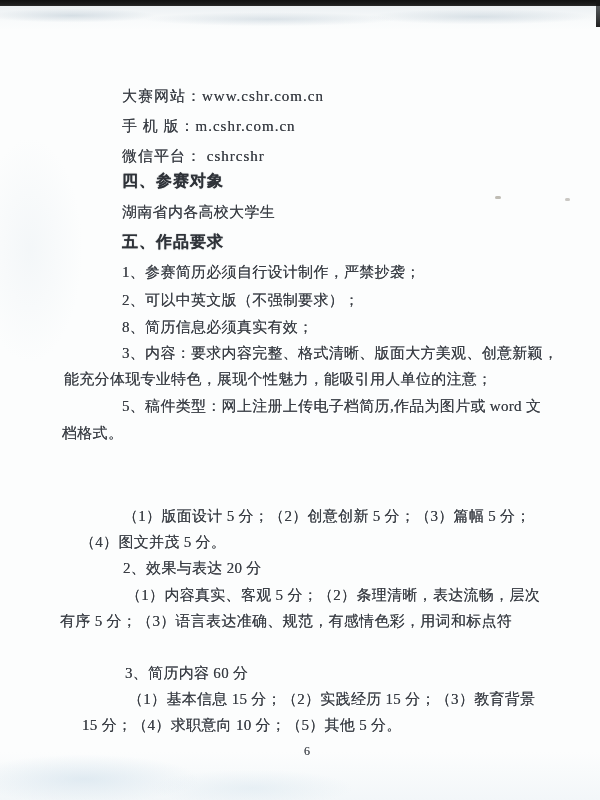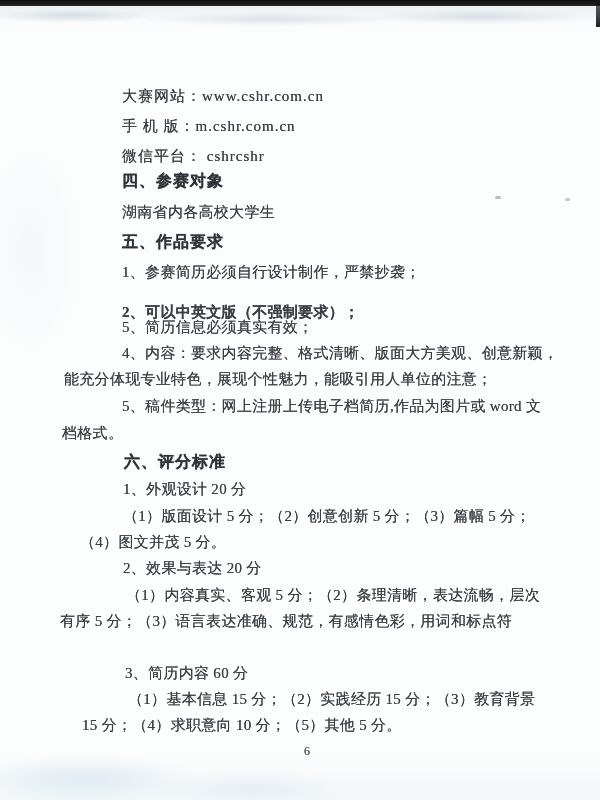--- a/index.html
+++ b/index.html
@@ -120,29 +120,27 @@
 
   <div class="line contact" style="top:86px;  left:122px;">大赛网站：www.cshr.com.cn</div>
   <div class="line contact" style="top:116px; left:122px;text-align:right;">手 机 版：m.cshr.com.cn</div>
   <div class="line contact" style="top:146px; left:122px;">微信平台： cshrcshr</div>
 
   <div class="line heading" style="top:171px; left:122px;">四、参赛对象</div>
   <div class="line" style="top:202px; left:122px;">湖南省内各高校大学生</div>
 
   <div class="line heading" style="top:232px; left:122px;">五、作品要求</div>
   <div class="line" style="top:262px; left:122px;">1、参赛简历必须自行设计制作，严禁抄袭；</div>
-  <div class="line" style="top:302px; left:122px;font-weight:bold;">2、可以中英文版（不强制要求）；</div>
-  <div class="line" style="top:317px; left:122px;">5、简历信息必须真实有效；</div>
-  <div class="line" style="top:343px; left:122px;">4、内容：要求内容完整、格式清晰、版面大方美观、创意新颖，</div>
+  <div class="line" style="top:290px; left:122px;">2、可以中英文版（不强制要求）；</div>
+  <div class="line" style="top:317px; left:122px;">8、简历信息必须真实有效；</div>
+  <div class="line" style="top:343px; left:122px;">3、内容：要求内容完整、格式清晰、版面大方美观、创意新颖，</div>
   <div class="line" style="top:369px; left:64px;">能充分体现专业特色，展现个性魅力，能吸引用人单位的注意；</div>
   <div class="line" style="top:396px; left:122px;">5、稿件类型：网上注册上传电子档简历,作品为图片或 word 文</div>
   <div class="line" style="top:423px; left:62px;">档格式。</div>
 
-  <div class="line heading" style="top:452px; left:124px;">六、评分标准</div>
-  <div class="line" style="top:479px; left:123px;">1、外观设计 20 分</div>
   <div class="line" style="top:506px; left:123px;">（1）版面设计 5 分；（2）创意创新 5 分；（3）篇幅 5 分；</div>
   <div class="line" style="top:532px; left:80px;">（4）图文并茂 5 分。</div>
   <div class="line" style="top:558px; left:123px;">2、效果与表达 20 分</div>
   <div class="line" style="top:585px; left:126px;">（1）内容真实、客观 5 分；（2）条理清晰，表达流畅，层次</div>
   <div class="line" style="top:611px; left:60px;">有序 5 分；（3）语言表达准确、规范，有感情色彩，用词和标点符</div>
   <div class="line" style="top:663px; left:125px;">3、简历内容 60 分</div>
   <div class="line" style="top:689px; left:128px;">（1）基本信息 15 分；（2）实践经历 15 分；（3）教育背景</div>
   <div class="line" style="top:715px; left:82px;">15 分；（4）求职意向 10 分；（5）其他 5 分。</div>
 
   <div class="page-number">6</div>

